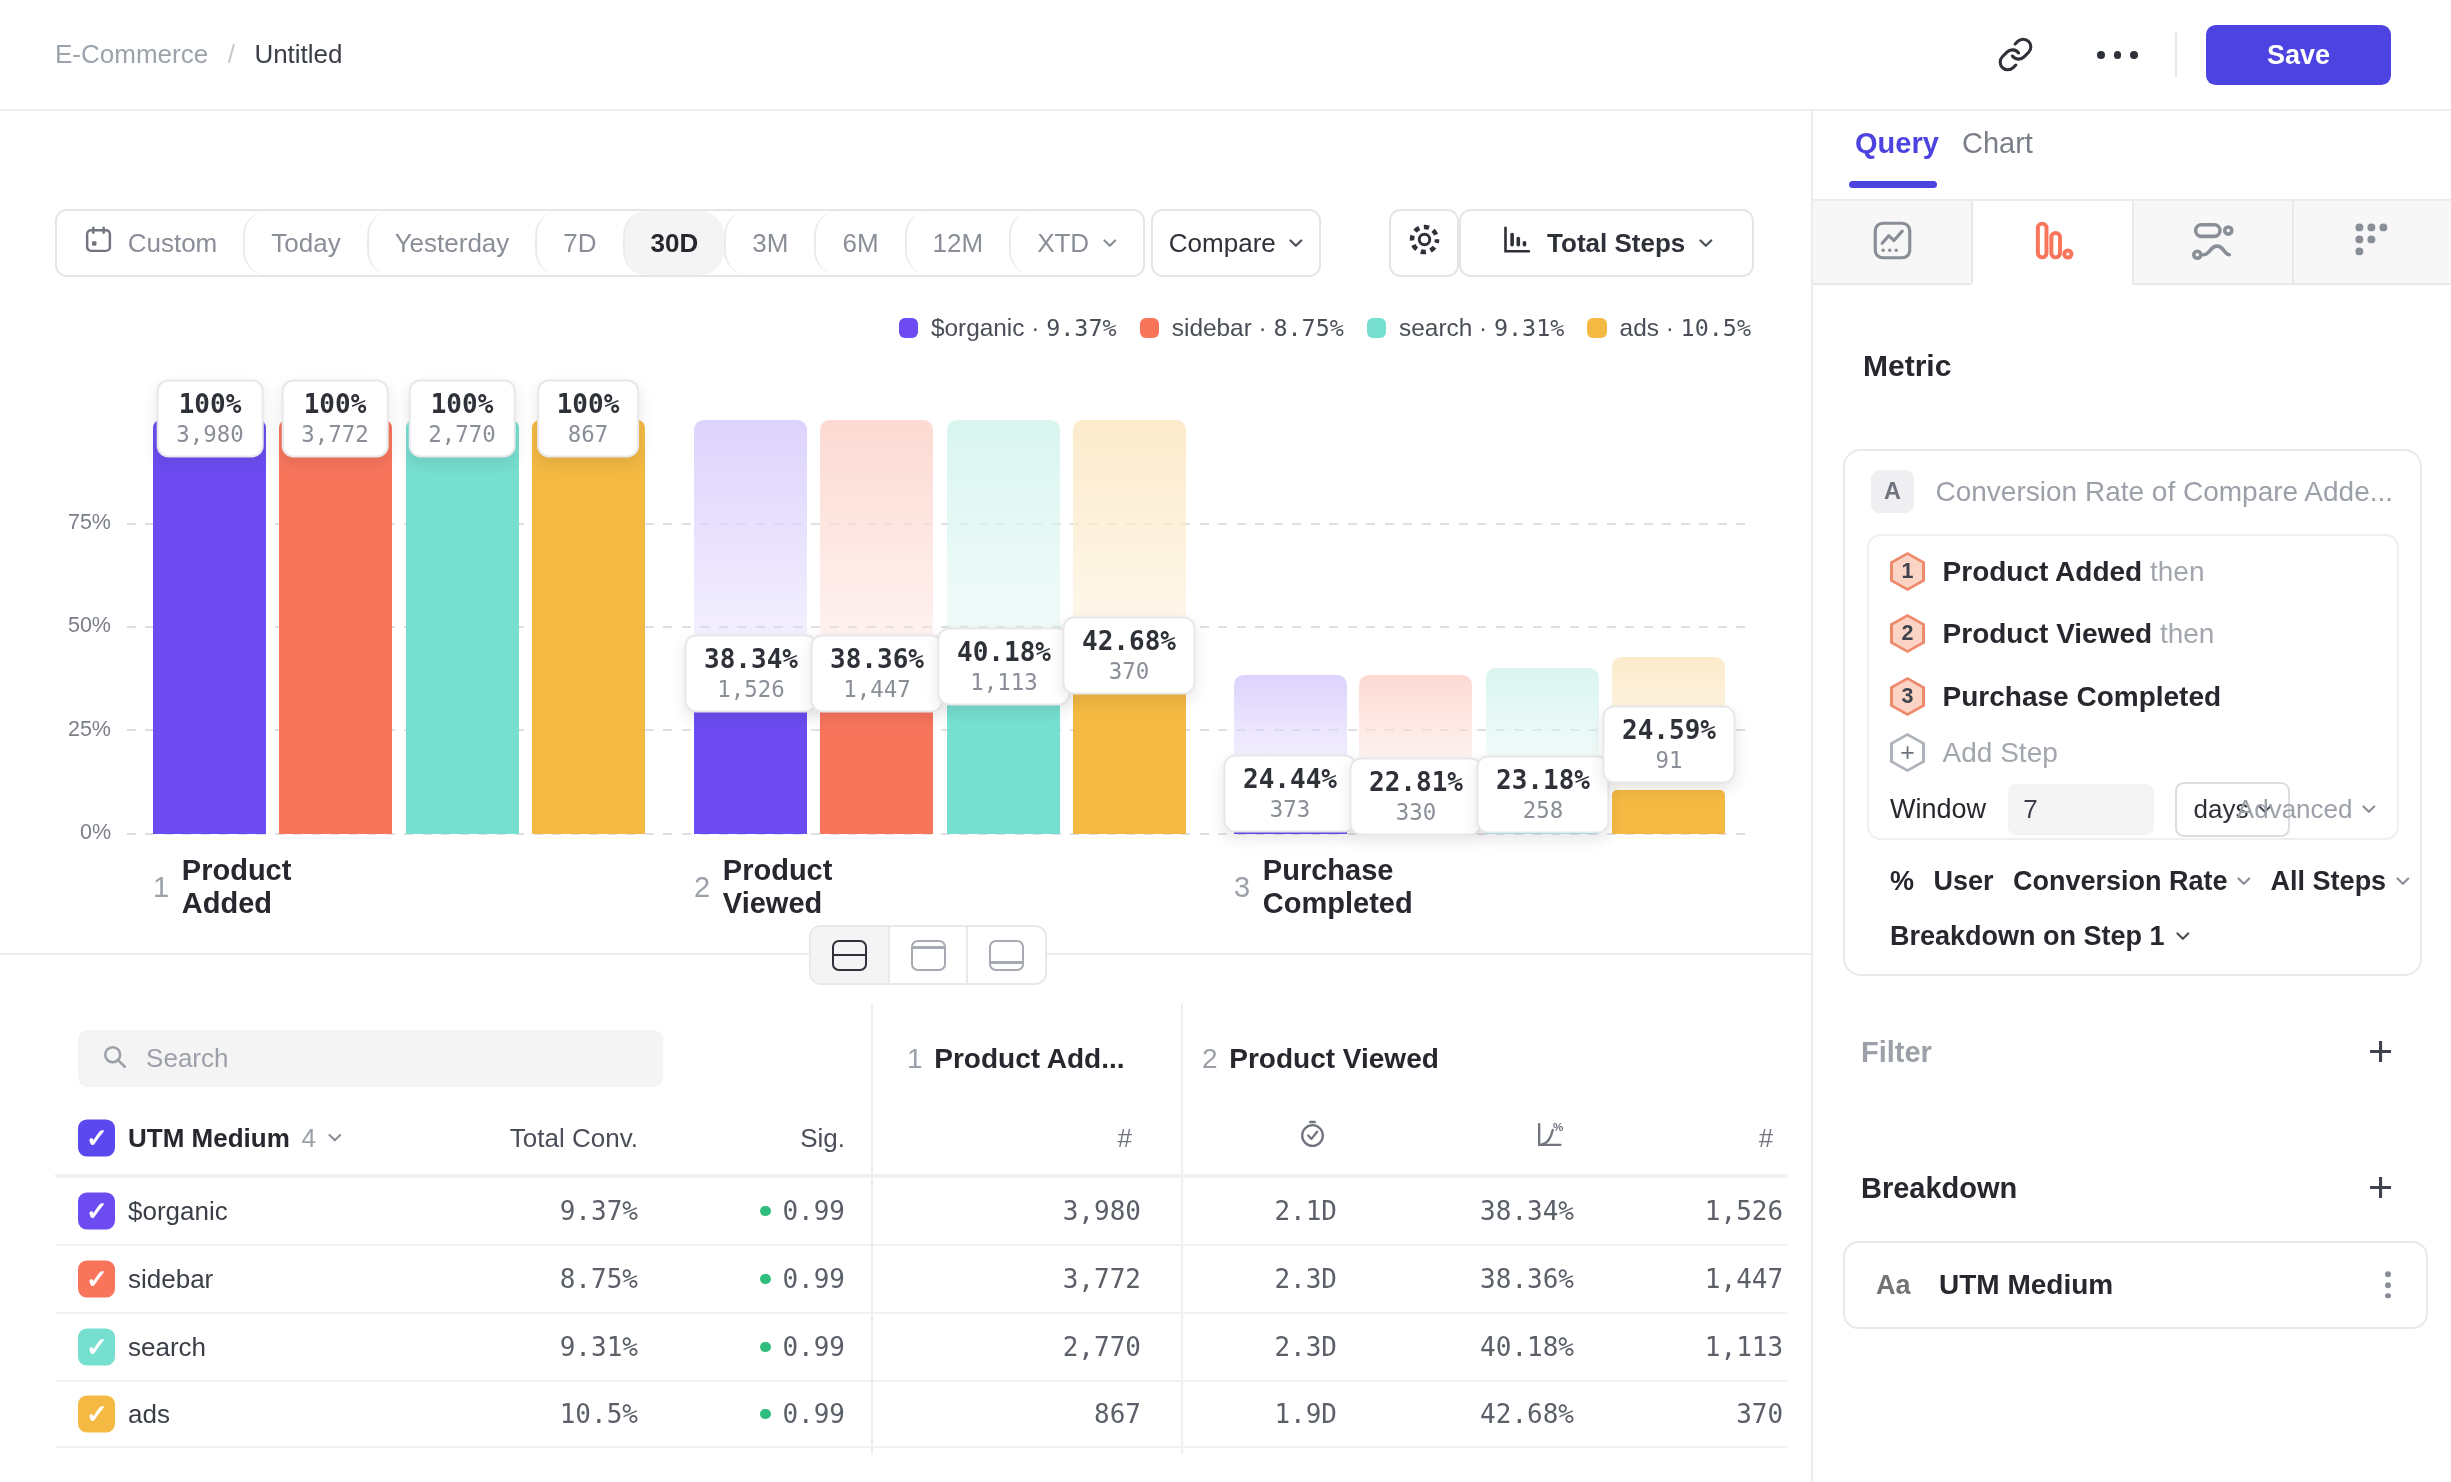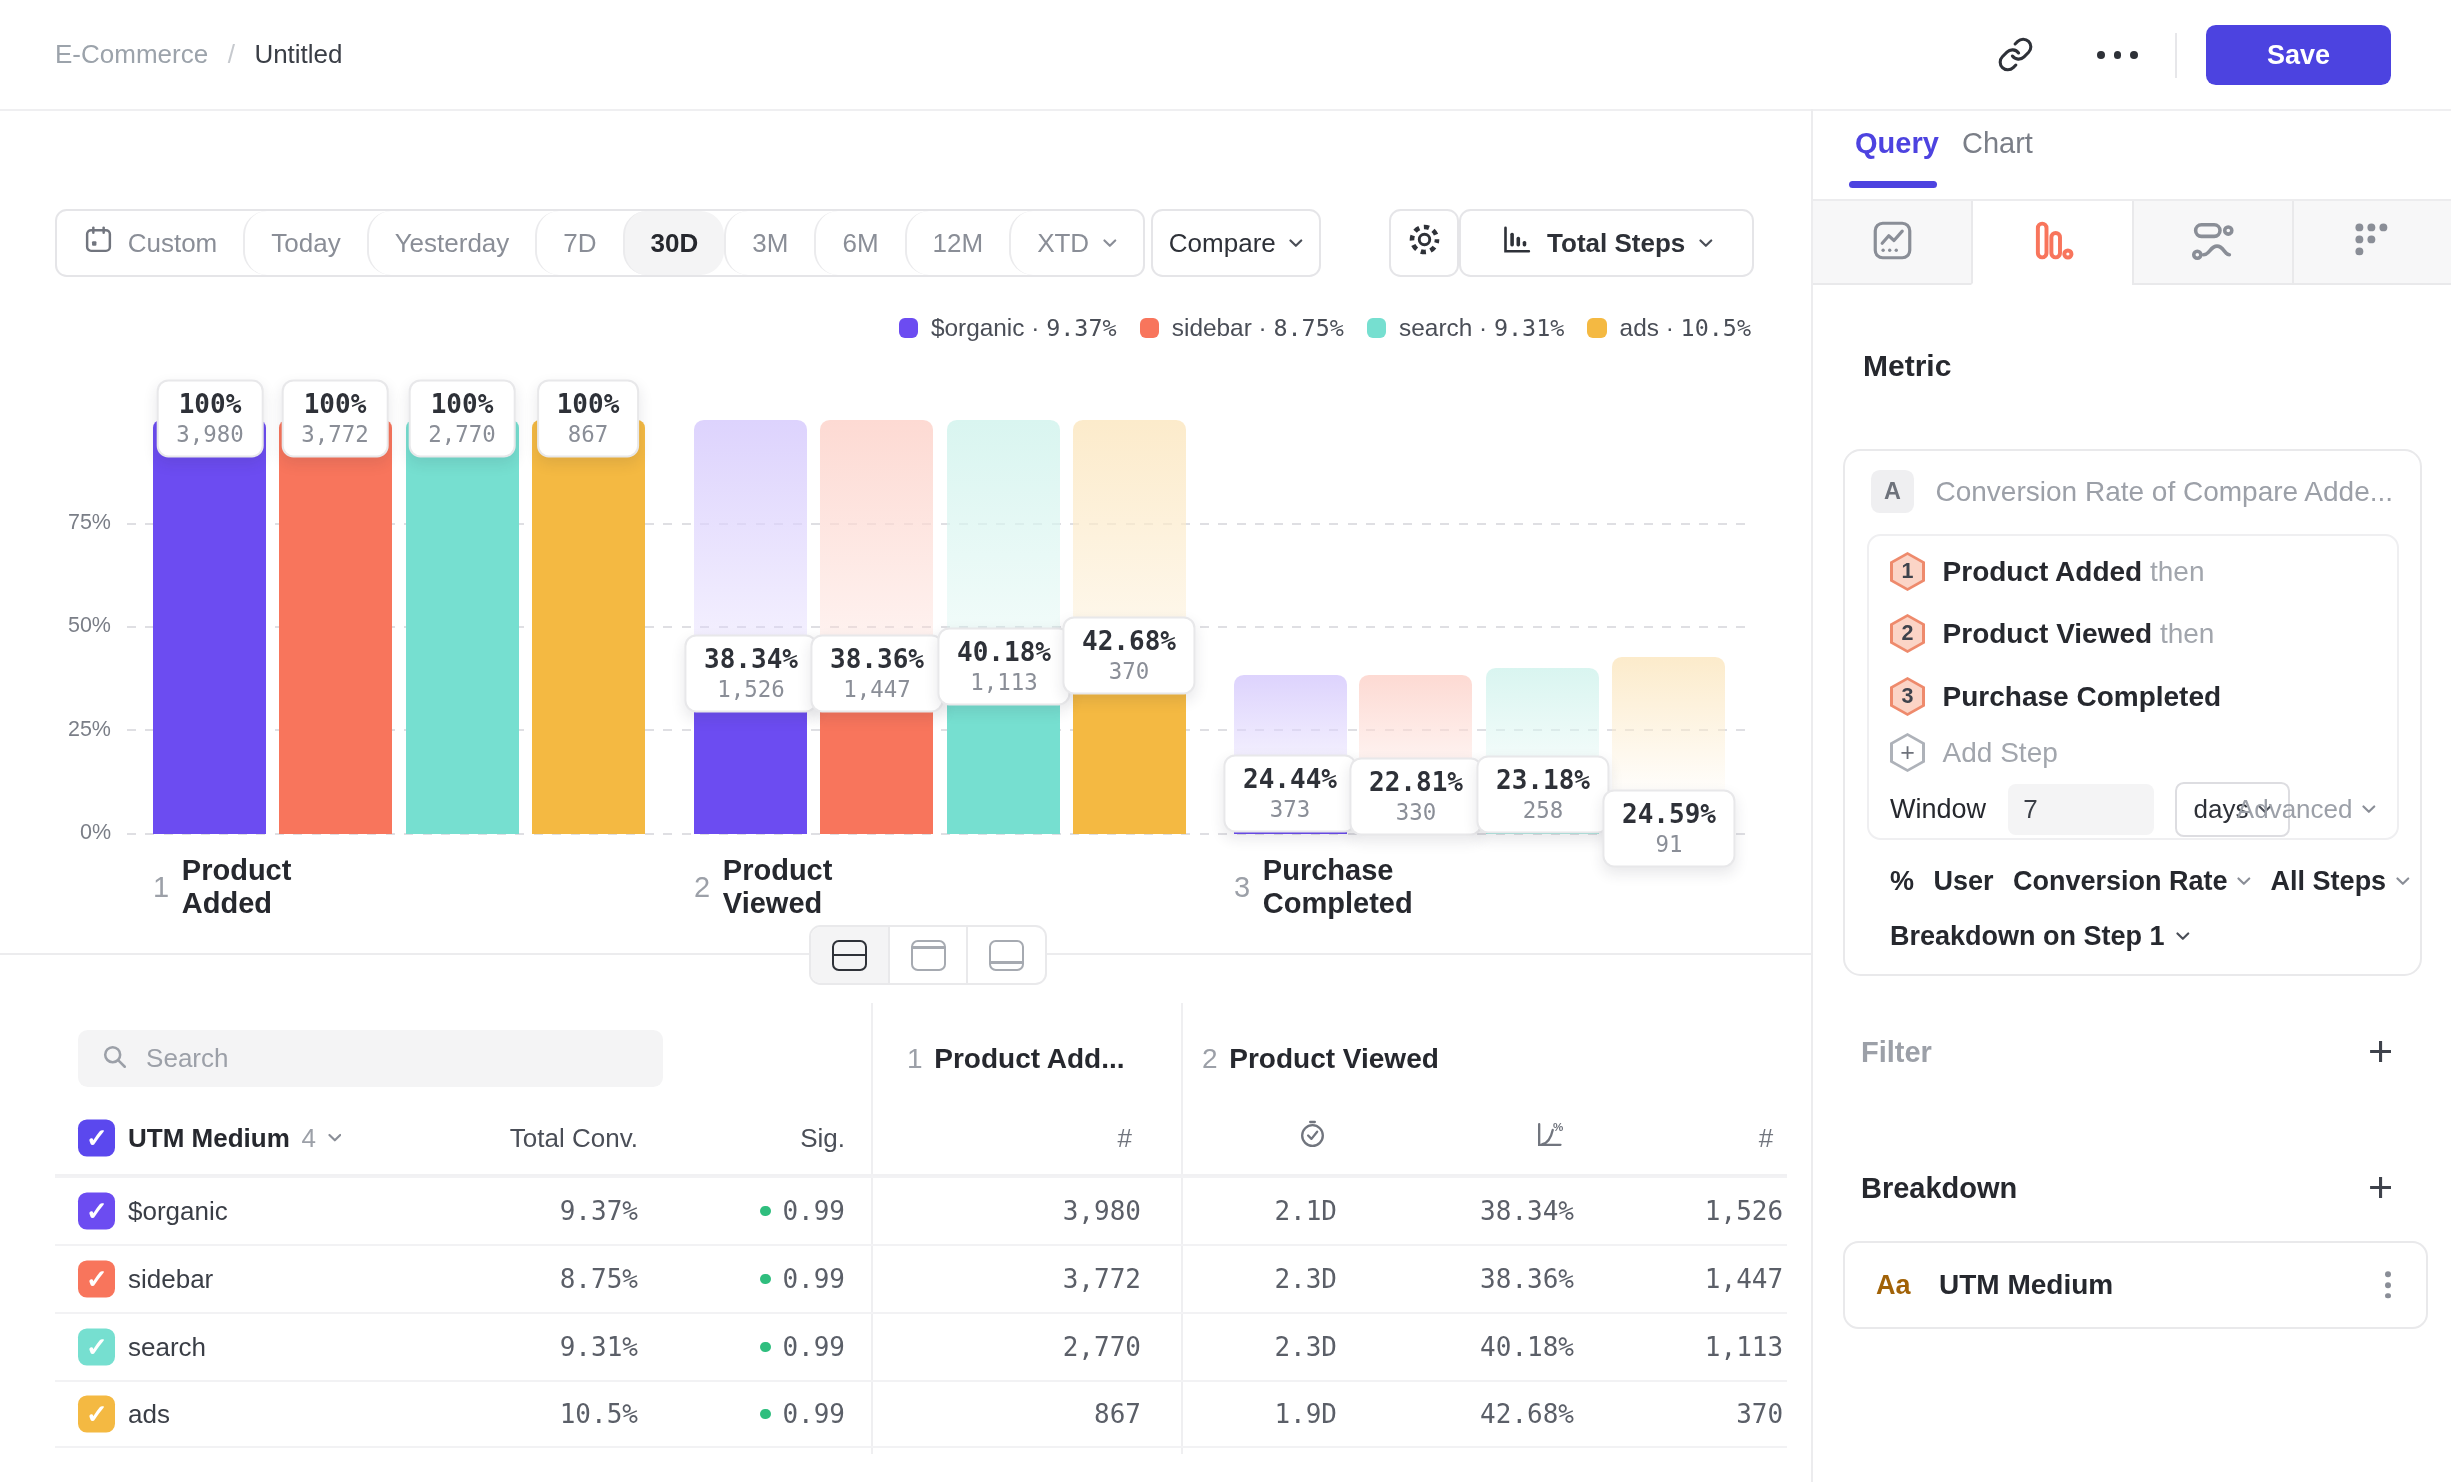--- a/index.html
+++ b/index.html
@@ -276,21 +276,21 @@
         <div class="l2">867</div>
       </div>
       <div class="ghost abs" style="left: 1073px; top: 420px; width: 113px; height: 414px; background: linear-gradient(rgb(252, 235, 203) 0%, rgba(255, 255, 255, 0) 82%); z-index: 1;"></div>
       <div class="bar abs" style="left: 1073px; top: 657px; width: 113px; height: 177px; background: rgb(244, 185, 66); z-index: 2; border-radius: 4.9px 4.9px 0px 0px;"></div>
       <div class="tooltip abs mono" style="left: 1129px; top: 694px; transform: translate(-50%, -100%); z-index: 3;">
         <div class="l1">42.68%</div>
         <div class="l2">370</div>
       </div>
       <div class="ghost abs" style="left: 1612px; top: 657px; width: 113px; height: 177px; background: linear-gradient(rgb(252, 235, 203) 0%, rgba(255, 255, 255, 0) 82%); z-index: 1;"></div>
       <div class="bar abs" style="left: 1612px; top: 790px; width: 113px; height: 44px; background: rgb(244, 185, 66); z-index: 2; border-radius: 4.9px 4.9px 0px 0px;"></div>
-      <div class="tooltip abs mono" style="left: 1669px; top: 867px; transform: translate(-50%, -100%); z-index: 3;">
+      <div class="tooltip abs mono" style="left: 1669px; top: 783px; transform: translate(-50%, -100%); z-index: 3;">
         <div class="l1">24.59%</div>
         <div class="l2">91</div>
       </div>
     </div>
   <div class="abs" id="step-labels">
       <div class="steplbl abs" style="left: 153px; top: 854px;">
         <span class="n">1</span>
         <span class="t">Product Added</span>
       </div>
       <div class="steplbl abs" style="left: 694px; top: 854px;">
@@ -558,21 +558,21 @@
       </span>
   </div>
 
   <div class="abs" style="left:1861px;top:1036px;font-size:29px;font-weight:600;color:#9CA0A8;">Filter</div>
   <div class="abs plus" style="left:2368px;top:1030px;">+</div>
 
   <div class="abs" style="left:1861px;top:1172px;font-size:29px;font-weight:600;color:#26282E;">Breakdown</div>
   <div class="abs plus" style="left:2368px;top:1166px;">+</div>
 
   <div class="abs card" style="left:1843px;top:1241px;width:585px;height:88px;border-radius:15.6px;">
-    <span class="abs" style="left:31px;top:50%;transform:translateY(-50%);color:#a16207;font-size:27px;font-weight:600;">Aa</span>
+    <span class="abs" style="left:31px;top:50%;transform:translateY(-50%);color:#737373;font-size:27px;font-weight:600;">Aa</span>
     <span class="abs" style="left:94px;top:50%;transform:translateY(-50%);font-size:28px;font-weight:600;color:#26282E;">UTM Medium</span>
     <span class="abs vdots" style="right:35px;top:50%;transform:translateY(-50%);">
         <i></i>
         <i></i>
         <i></i>
       </span>
   </div>
 </div>
 
 

